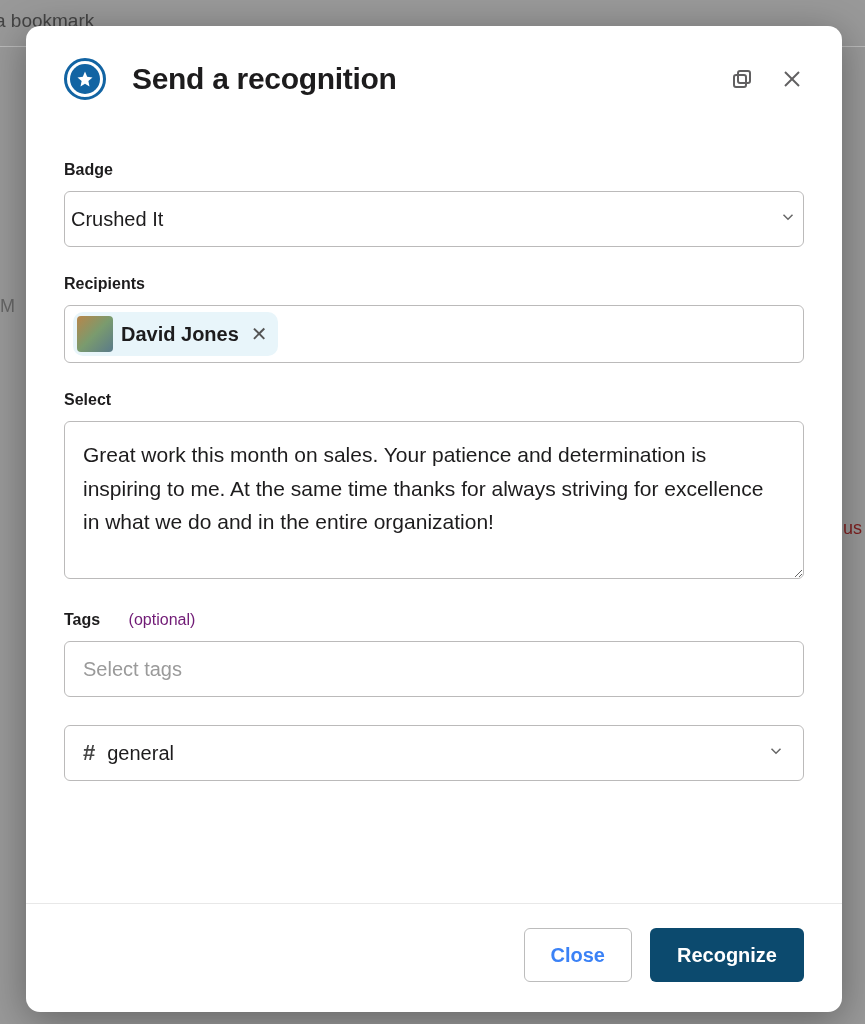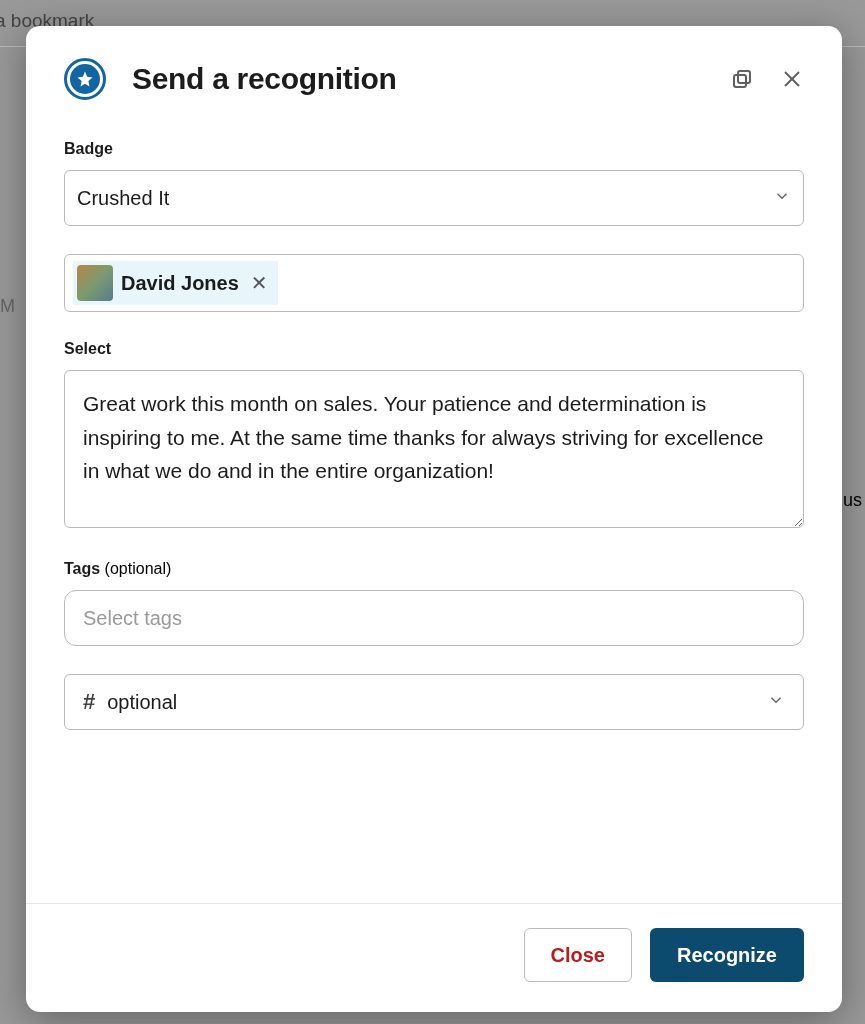--- a/index.html
+++ b/index.html
@@ -1,32 +1,33 @@
 <!DOCTYPE html>
 <html><head>
 <meta charset="utf-8">
 <style>
   * { box-sizing: border-box; margin: 0; padding: 0; }
   html, body { width: 865px; height: 1024px; font-family: -apple-system, BlinkMacSystemFont, "Segoe UI", Helvetica, Arial, sans-serif; }
   body { background: #999; position: relative; overflow: hidden; }
 
   .bg-text1 { position:absolute; top:10px; left:-5px; color:#444; font-size:19px; }
   .bg-text2 { position:absolute; top:296px; left:0; color:#666; font-size:18px; }
-  .bg-text3 { position:absolute; top:490px; left:843px; color:#000000; font-size:18px; }
+  .bg-text3 { position:absolute; top:518px; left:843px; color:#7f1d1d; font-size:18px; }
   .bg-hr { position:absolute; top:46px; left:0; width:865px; height:1px; background:#bbb; }
 
   .modal {
     position: absolute;
     left: 26px; top: 26px;
     width: 816px; height: 986px;
     background: #fff;
     border-radius: 14px;
     box-shadow: 0 8px 40px rgba(0,0,0,0.35);
     display: flex;
     flex-direction: column;
+    gap: 21px;
   }
   .modal-header {
     display: flex;
     align-items: center;
     padding: 32px 38px 10px 38px;
     gap: 26px;
   }
   .modal-header .title {
     font-size: 30px;
     font-weight: 800;
@@ -47,52 +48,52 @@
   .hdr-icon { color:#616061; width:24px; height:24px; cursor:pointer; }
   .hdr-icon svg { width:24px; height:24px; stroke:#616061; fill:none; stroke-width:2; }
 
   .modal-body {
     padding: 30px 38px 10px 38px;
     flex:1;
     overflow:auto;
   }
   .field { margin-bottom: 28px; }
   .field-label { font-size: 16px; font-weight:700; color:#1d1c1d; margin-bottom:12px; display:block; }
-  .optional { font-weight:400; color:#000000; }
+  .optional { font-weight:400; color:#701a75;margin-left:24px; }
 
   .select-box {
     border:1px solid #bbbaba; border-radius:6px;
     height:56px; display:flex; align-items:center;
-    padding:0 12px; font-size:20px; color:#1d1c1d;
+    padding:0 6px; font-size:20px; color:#1d1c1d;
     justify-content:space-between; cursor:pointer;
   }
   .select-box .chev { color:#666; }
 
   .recipients-box {
     border:1px solid #bbbaba; border-radius:6px;
     min-height:54px; display:flex; align-items:center;
     padding:6px 8px; gap:8px;
   }
   .chip {
     display:flex; align-items:center; gap:8px;
-    background:#e8f5fa; border-radius:1px;
+    background:#e8f5fa; border-radius:10px;
     padding:4px 10px 4px 4px; font-size:20px; font-weight:700; color:#1d1c1d;
   }
   .chip .avatar { width:36px; height:36px; border-radius:4px; background:linear-gradient(135deg,#b8864b 0%, #7a9b6e 50%, #5a7a8a 100%); }
   .chip .remove { font-weight:400; color:#555; font-size:20px; margin-left:4px; cursor:pointer; }
 
   .textarea {
     border:1px solid #bbbaba; border-radius:6px;
     width:100%; min-height:158px; padding:16px 18px;
     font-size:21px; color:#1d1c1d; line-height:1.6; resize:vertical;
     font-family:inherit;
   }
 
   .tags-box {
-    border:1px solid #bbbaba; border-radius:12px;
+    border:1px solid #bbbaba; border-radius:6px;
     height:56px; display:flex; align-items:center;
     padding:0 18px; font-size:20px; color:#9a9a9a;
   }
 
   .channel-box {
     border:1px solid #bbbaba; border-radius:6px;
     height:56px; display:flex; align-items:center;
     padding:0 18px; font-size:20px; color:#1d1c1d;
     justify-content:space-between; cursor:pointer; gap:10px;
   }
@@ -101,21 +102,21 @@
   .modal-footer {
     border-top:1px solid #e8e8e8;
     padding:24px 38px 30px 38px;
     display:flex; justify-content:flex-end; gap:18px;
   }
   .btn {
     height:54px; border-radius:6px; font-size:20px; font-weight:700;
     padding:0 26px; cursor:pointer; border:1px solid transparent;
     display:flex; align-items:center; justify-content:center;
   }
-  .btn-secondary { background:#fff; border-color:#bcbcbc; color:#b91c1c; }
+  .btn-secondary { background:#fff; border-color:#bcbcbc; color:#3b82f6; }
   .btn-primary { background:#0c4a6e; color:#fff; }
 
   .chev svg { width:18px; height:18px; stroke:#666; fill:none; stroke-width:2; }
 </style>
 </head>
 <body>
 
 <div class="bg-text1">a bookmark</div>
 <div class="bg-hr"></div>
 <div class="bg-text2">M</div>
@@ -151,20 +152,21 @@
       <label class="field-label">Badge</label>
       <div class="select-box">
         <span>Crushed It</span>
         <span class="chev"><svg viewBox="0 0 24 24">
               <polyline points="6 9 12 15 18 9"></polyline>
             </svg></span>
       </div>
     </div>
 
     <div class="field">
+      <label class="field-label">Recipients</label>
       <div class="recipients-box">
         <div class="chip">
           <div class="avatar"></div>
           <span>David Jones</span>
           <span class="remove">✕</span>
         </div>
       </div>
     </div>
 
     <div class="field">
@@ -179,21 +181,21 @@
       </label>
       <div class="tags-box">
         <span>Select tags</span>
       </div>
     </div>
 
     <div class="field" style="margin-bottom:10px;">
       <div class="channel-box">
         <span style="display:flex;align-items:center;gap:10px;">
           <span class="hash">#</span>
-          <span>optional</span>
+          <span>general</span>
         </span>
         <span class="chev"><svg viewBox="0 0 24 24">
               <polyline points="6 9 12 15 18 9"></polyline>
             </svg></span>
       </div>
     </div>
 
   </div>
 
   <div class="modal-footer">

